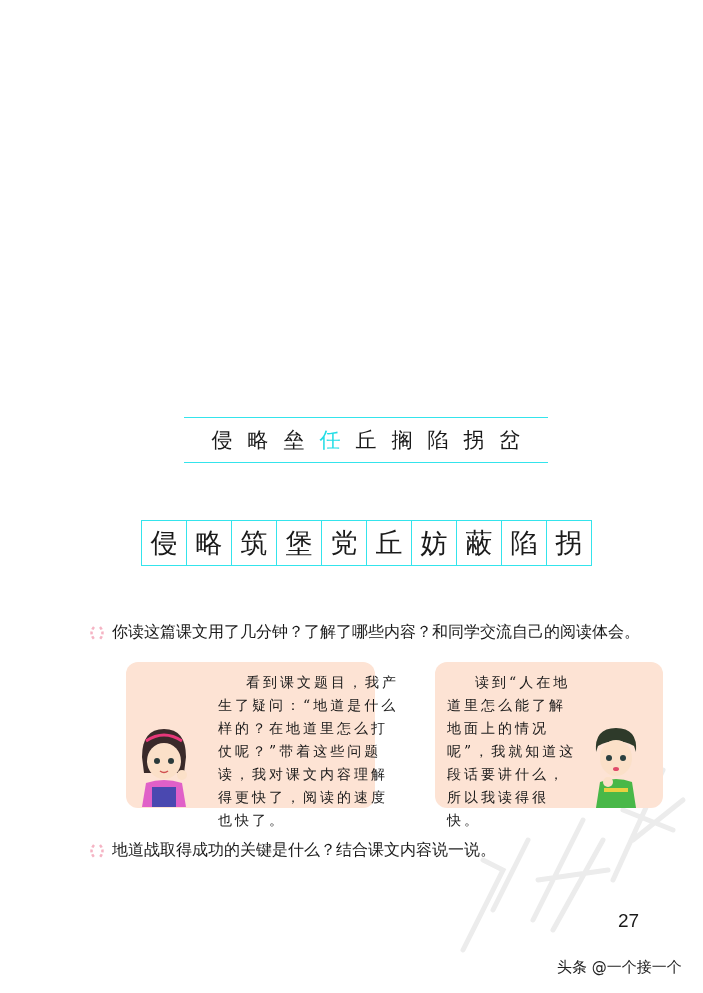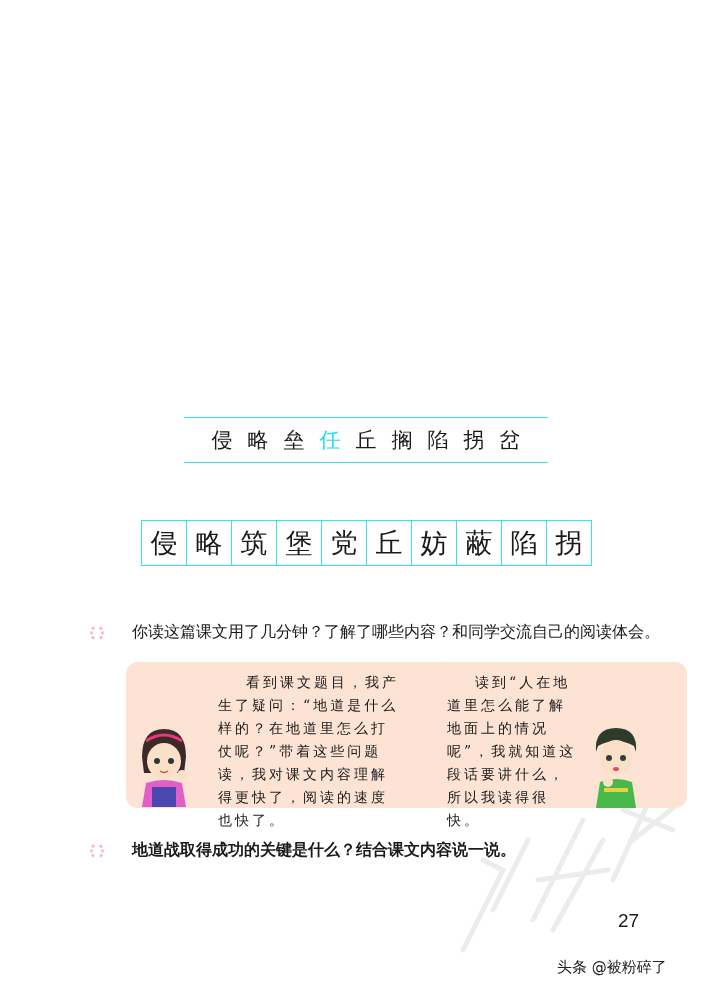--- a/index.html
+++ b/index.html
@@ -32,32 +32,32 @@
       position: absolute; left: 141px; top: 520px; height: 44px;
       display: flex; border: 1.5px solid #34e4ec;
     }
     .write-cell {
       width: 44px; height: 44px; border-right: 1.5px solid #34e4ec;
       display: flex; align-items: center; justify-content: center;
       font-size: 27px; font-family: "DejaVu Serif", serif;
     }
     .write-cell:last-child { border-right: none; }
     .question {
-      position: absolute; left: 86px; display: flex; align-items: center; gap: 24px;
+      position: absolute; left: 86px; display: flex; align-items: center; gap: 4px;
       font-size: 16px;
     }
     .q1 { top: 622px; }
-    .q2 { top: 840px; font-weight: bold; }
+    .q2 { top: 840px; }
     .q-icon { width: 22px; height: 18px; }
     .bubble {
       position: absolute; background: #fde3d4; border-radius: 12px;
       font-family: "DejaVu Serif", serif; font-size: 14px; line-height: 23px; letter-spacing: 3px;
     }
-    .bubble-girl { left: 126px; top: 662px; width: 282px; height: 146px; padding-left: 43px; }
-    .bubble-boy { left: 435px; top: 662px; width: 228px; height: 146px; padding-left: 24px; }
+    .bubble-girl { left: 126px; top: 662px; width: 249px; height: 146px; }
+    .bubble-boy { left: 435px; top: 662px; width: 228px; height: 146px; }
     .bubble-girl .text { position: absolute; left: 92px; top: 9px; width: 184px; text-indent: 2em; }
     .bubble-boy .text { position: absolute; left: 12px; top: 9px; width: 134px; text-indent: 2em; }
     .avatar { position: absolute; }
     .avatar-girl { left: 134px; top: 725px; width: 60px; height: 82px; }
     .avatar-boy { left: 590px; top: 722px; width: 52px; height: 86px; }
     .page-number {
       position: absolute; left: 618px; top: 910px; font-family: "Liberation Sans", sans-serif; font-size: 19px;
     }
     .credit {
       position: absolute; left: 557px; top: 958px; font-family: "DejaVu Sans", sans-serif; font-size: 15px; color: #222;
@@ -145,13 +145,13 @@
   <svg class="q-icon" viewBox="0 0 22 18">
     <g fill="none" stroke="#f5b3c3" stroke-width="2.5" stroke-dasharray="3 2">
       <path d="M8 3 Q3 9 8 15"></path>
         <path d="M14 3 Q19 9 14 15"></path>
     </g>
   </svg>
   <span>地道战取得成功的关键是什么？结合课文内容说一说。</span>
 </div>
 
 <div class="page-number">27</div>
-<div class="credit">头条 @被粉碎了</div>
+<div class="credit">头条 @一个接一个</div>
 
 </body></html>

